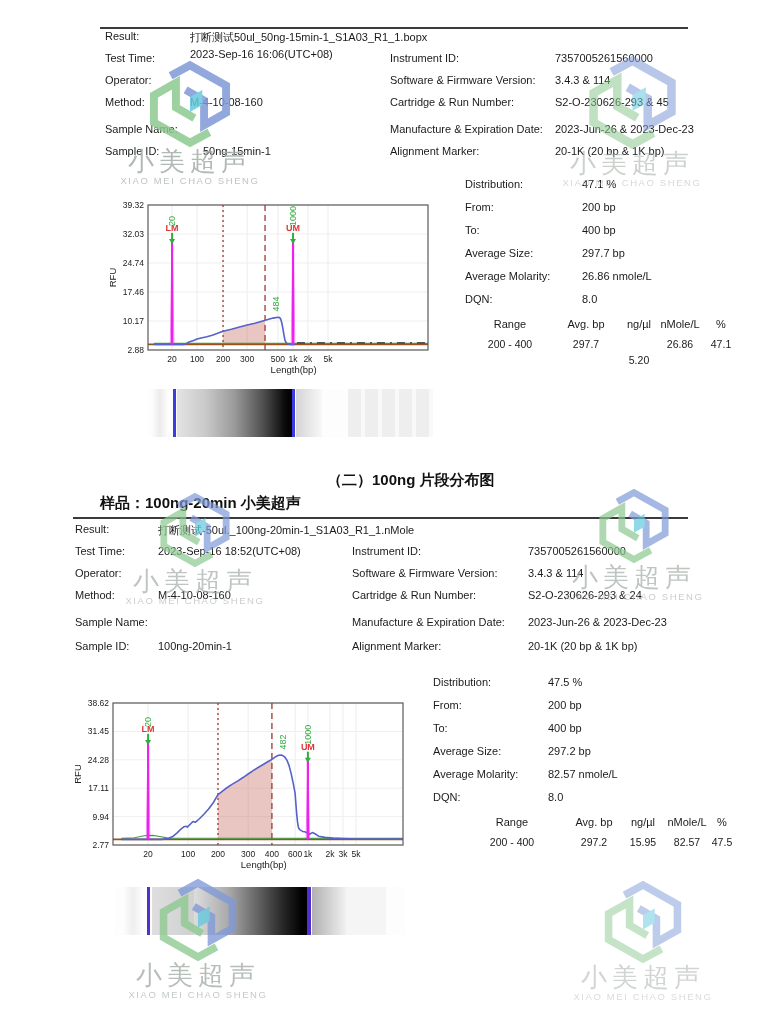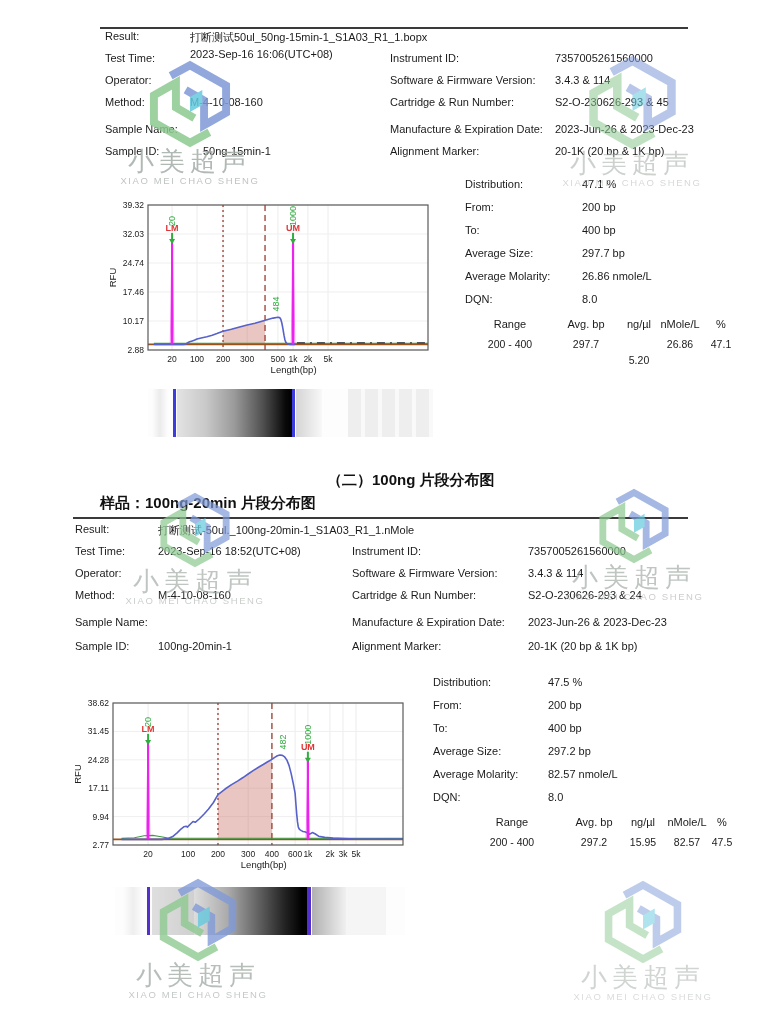--- a/index.html
+++ b/index.html
@@ -18,21 +18,21 @@
   svg{position:absolute;overflow:visible;}
   svg text{font-family:"Liberation Sans",sans-serif;}
 </style>
 </head>
 <body>
 
 <div class="page">
 
   <div class="hline" style="left:100px;top:27px;width:588px;"></div>
   <div class="cnhead" style="left:327px;top:471px;">（二）100ng 片段分布图</div>
-  <div class="cnhead" style="left:100px;top:494px;">样品：100ng-20min 片段分布图</div>
+  <div class="cnhead" style="left:100px;top:494px;">样品：100ng-20min 小美超声</div>
   <div class="hline" style="left:73px;top:517px;width:615px;"></div>
 
   <div class="gel" style="left:148px;top:389px;width:285px;">
     <div style="left:4px;width:16px;background:linear-gradient(90deg,rgba(0,0,0,0),rgba(0,0,0,0.07),rgba(0,0,0,0));"></div>
     <div style="left:29px;width:115px;background:linear-gradient(90deg,#e3e3e3,#c9c9c9 25%,#9a9a9a 50%,#4f4f4f 75%,#0a0a0a 94%,#000);"></div>
     <div style="left:25px;width:3px;background:#3d3ddd;"></div>
     <div style="left:144px;width:3px;background:#3d3ddd;"></div>
     <div style="left:148px;width:26px;background:linear-gradient(90deg,rgba(0,0,0,0.16),rgba(0,0,0,0.02));"></div>
     <div style="left:200px;width:85px;background:repeating-linear-gradient(90deg,rgba(0,0,0,0.06) 0 13px,rgba(0,0,0,0.015) 13px 17px);"></div>
   </div>

